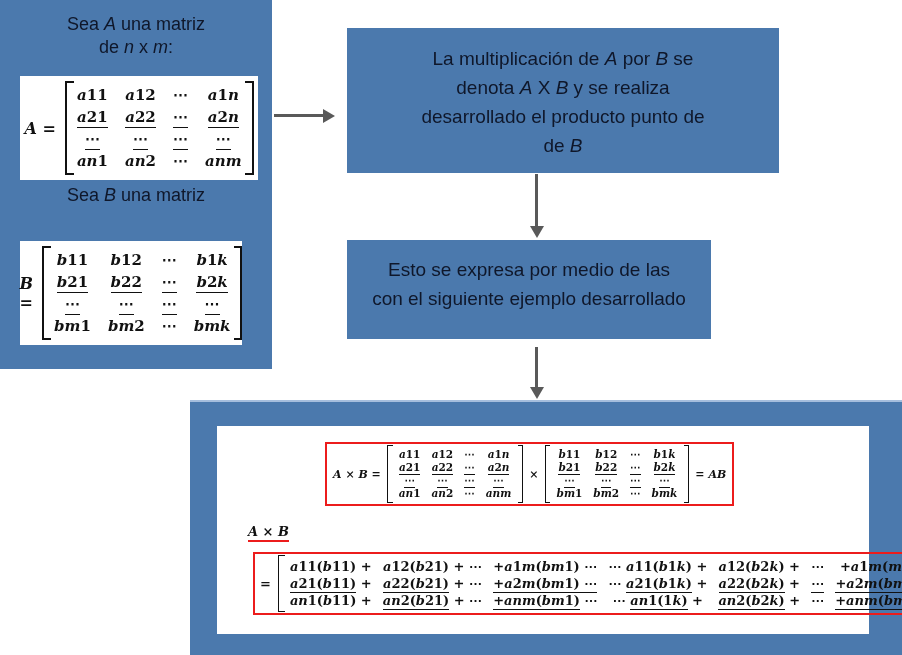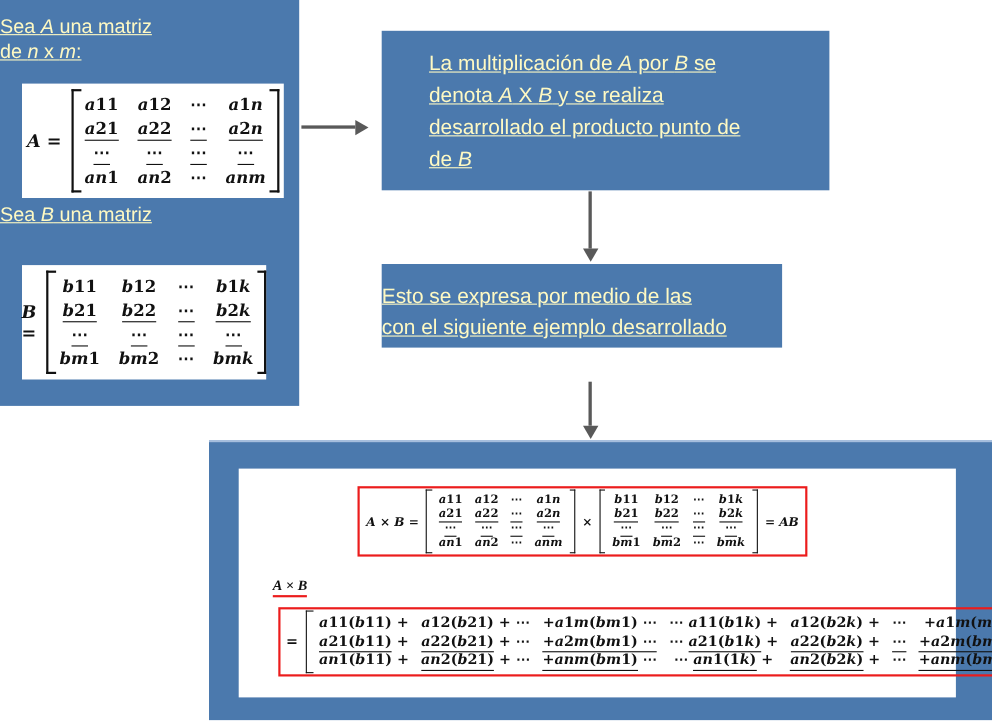--- a/index.html
+++ b/index.html
@@ -1,24 +1,24 @@
 <!DOCTYPE html>
 <html style="--blue: #4b79ad; --blue_light_edge: #a6bedd; --arrow: #595959; --red: #ec1c1c; --ink: #111111;"><head>
 <meta charset="utf-8">
 <style>
   html,body{margin:0;padding:0;background:#fff;}
   .stage{position:relative;width:902px;height:655px;background:#fff;overflow:hidden;
          font-family:"Liberation Sans",sans-serif;}
   .panel{position:absolute;background:var(--blue,#4b79ad);}
   .left-panel{left:0;top:0;width:272px;height:369px;}
-  .process-box{left:347px;top:28px;width:364px;height:145px;padding-left:43px;}
-  .intro-box{left:347px;top:240px;width:364px;height:76px;}
+  .process-box{left:347px;top:28px;width:432px;height:145px;}
+  .intro-box{left:347px;top:240px;width:364px;height:99px;}
   .bottom-panel{left:190px;top:400px;width:712px;height:255px;box-sizing:border-box;
                 border-top:2px solid var(--blue_light_edge,#a6bedd);}
-  .ptext{color:#fef9c3;font-size:19px;line-height:29px;font-weight:normal;text-decoration:underline;}
+  .ptext{color:#0f172a;text-align:center;font-size:19px;line-height:29px;font-weight:normal;}
   .ptext i{font-style:italic;}
   .left-panel .ptext{font-size:18px;line-height:23px;}
   .title-a{position:absolute;left:0;right:0;top:13px;}
   .title-b{position:absolute;left:0;right:0;top:184px;}
   .process-box .ptext{margin-top:16px;}
   .intro-box .ptext{margin-top:15px;}
   .card{position:absolute;background:#fff;display:flex;align-items:center;justify-content:center;gap:9px;}
   .card-a{left:20px;top:76px;width:238px;height:104px;}
   .card-b{left:20px;top:241px;width:222px;height:104px;}
   
@@ -41,21 +41,21 @@
   .mx-md .mx-grid{column-gap:11px;}
   .mx-md .mcell{line-height:17px;}
   .ul{border-bottom:0.13em solid var(--ink,#111);padding-bottom:0.05em;margin-top:16px;}
   
   .sheet{position:absolute;left:27px;top:24px;width:652px;height:208px;background:#fff;}
   .red-frame{border:2px solid var(--red,#ec1c1c);}
   .eq{position:absolute;display:flex;align-items:center;}
   .eq1{left:108px;top:16px;gap:6px;padding:1px 6px;font-size:11px;}
   .eq2{left:36px;top:126px;gap:7px;padding:1px 5px;font-size:13px;}
   .axb-label{position:absolute;left:31px;top:98px;font-size:13px;
-             border-bottom:2px solid var(--red,#ec1c1c);padding-bottom:1px;font-family:Liberation Serif, serif;}
+             border-bottom:2px solid var(--red,#ec1c1c);padding-bottom:1px;}
   
   .arrow{position:absolute;background:var(--arrow,#595959);}
   .arrow-right{left:274px;top:114px;width:49px;height:3px;}
   .arrow-right::after{content:"";position:absolute;left:100%;top:50%;transform:translateY(-50%);
     border-left:12px solid var(--arrow,#595959);border-top:7px solid transparent;border-bottom:7px solid transparent;}
   .arrow-down{width:3px;}
   .arrow-down::after{content:"";position:absolute;top:100%;left:50%;transform:translateX(-50%);
     border-top:12px solid var(--arrow,#595959);border-left:7px solid transparent;border-right:7px solid transparent;}
   .arrow-v1{left:535px;top:174px;height:52px;}
   .arrow-v2{left:535px;top:347px;height:40px;}

